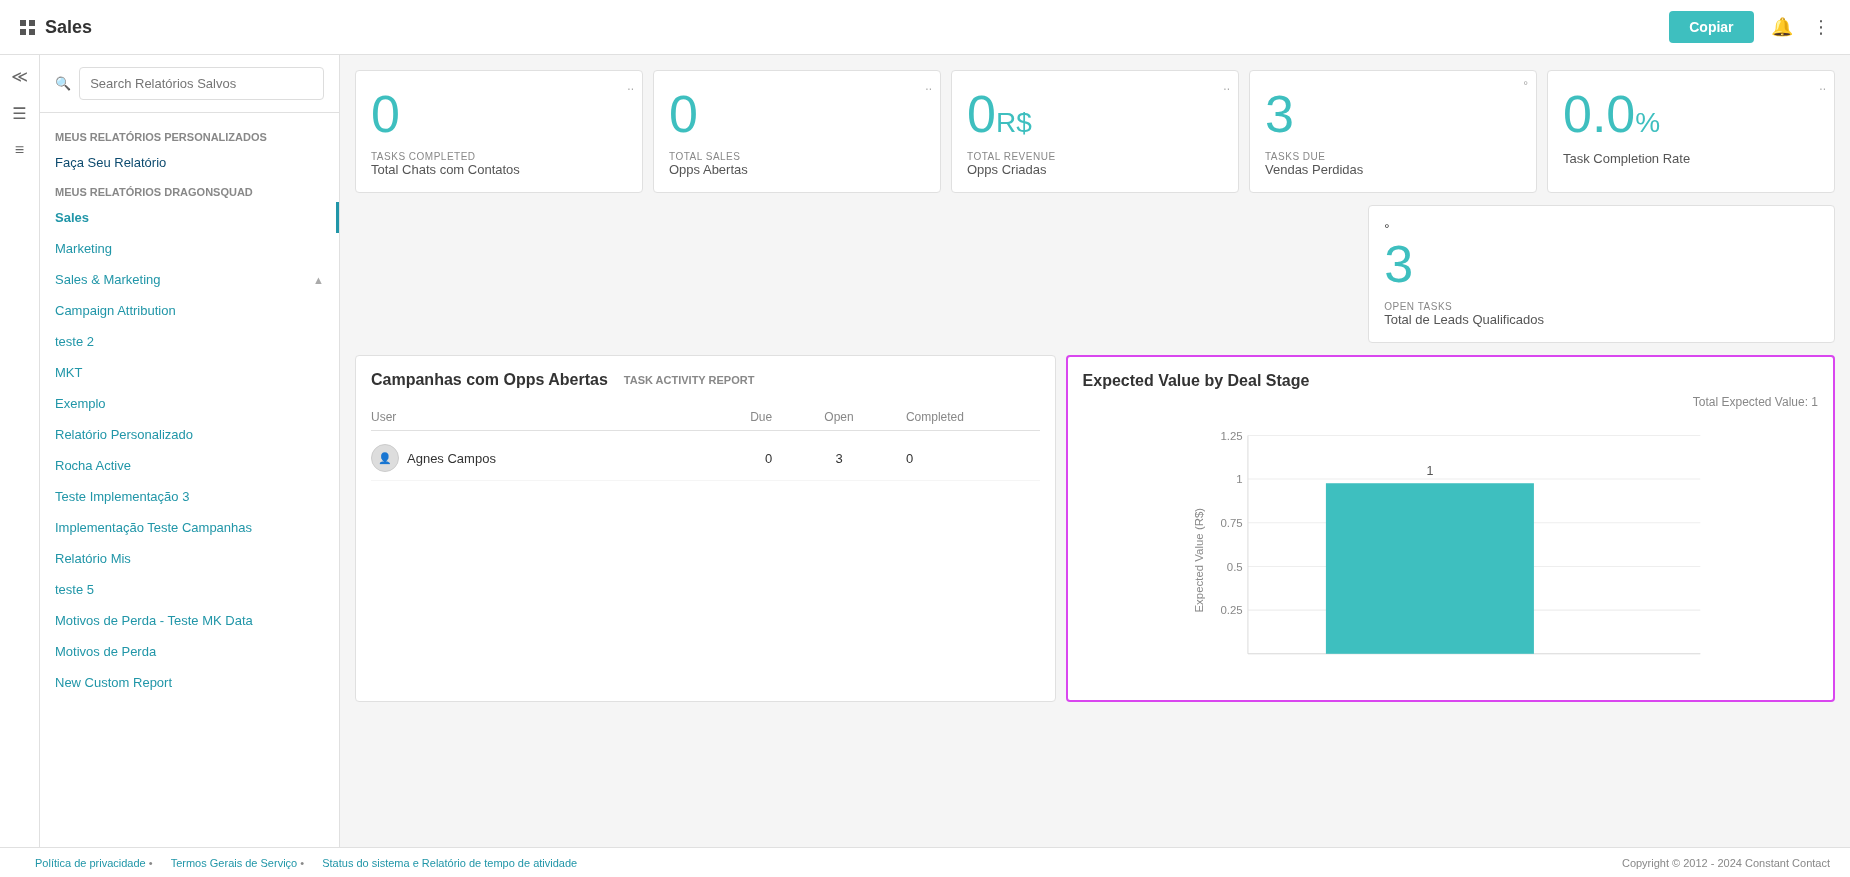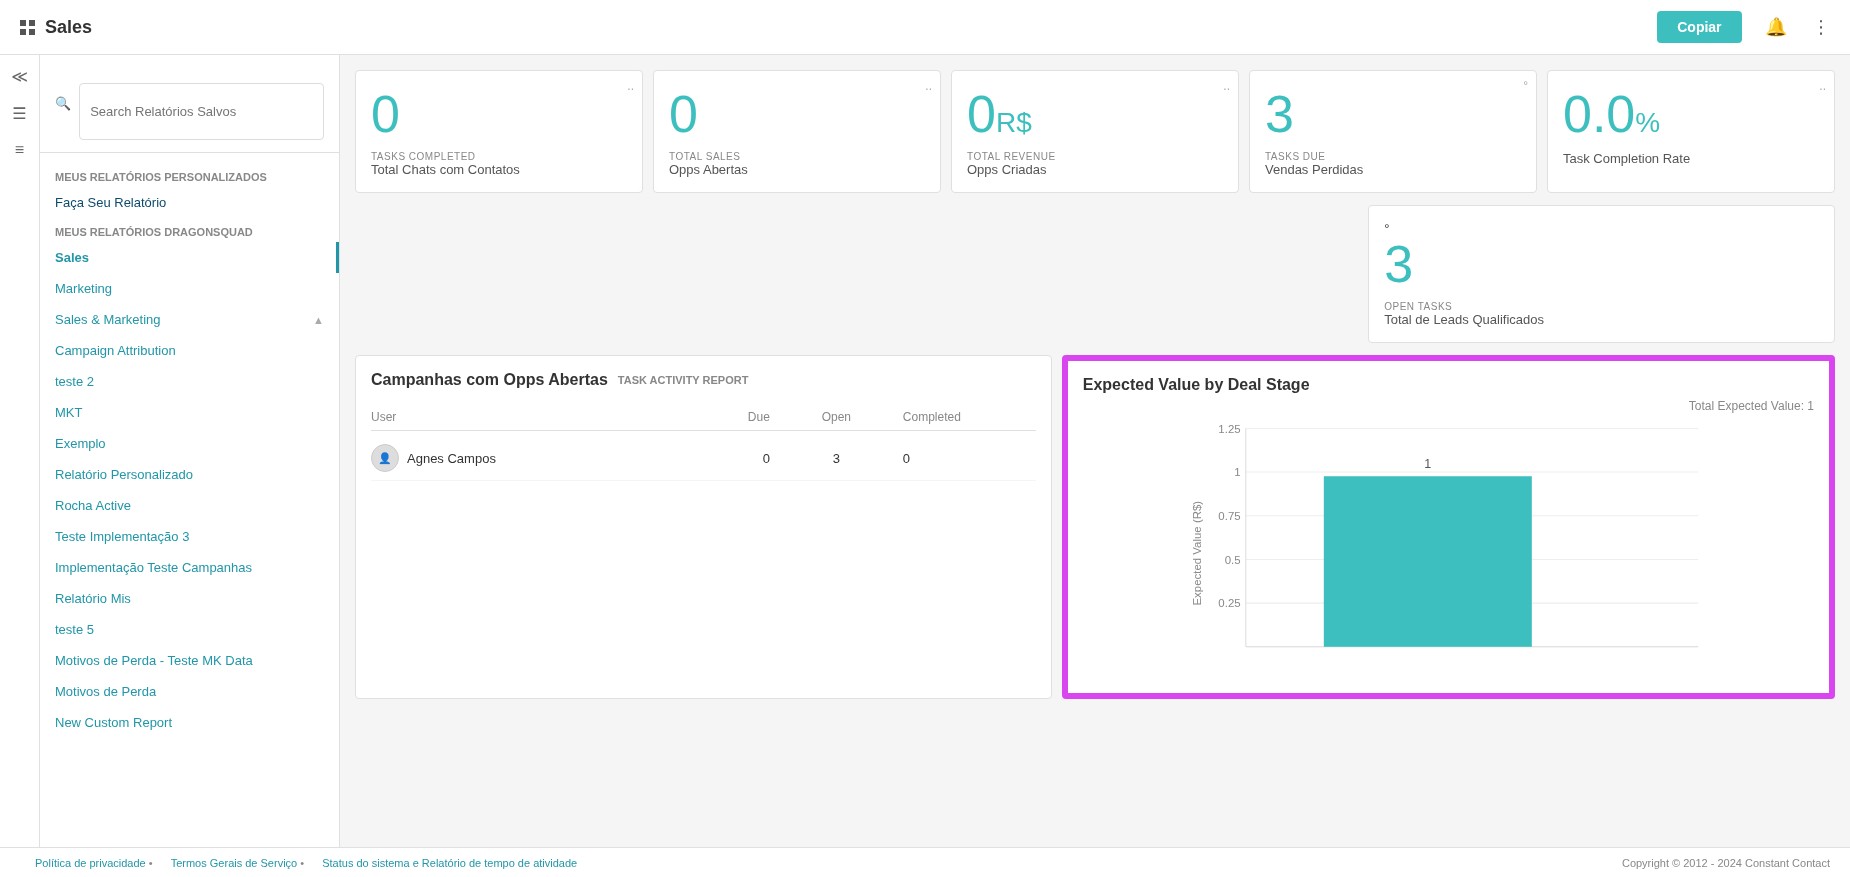--- a/index.html
+++ b/index.html
@@ -12,21 +12,21 @@
       border-bottom: 1px solid #e0e0e0;
       display: flex;
       align-items: center;
       justify-content: space-between;
       padding: 0 20px;
     }
     .top-bar-left { display: flex; align-items: center; gap: 10px; }
     .top-bar-logo { display: grid; grid-template-columns: 1fr 1fr; gap: 3px; }
     .top-bar-logo span { width: 6px; height: 6px; background: #555; display: block; }
     .top-bar-title { font-size: 18px; font-weight: 600; color: #333; }
-    .top-bar-right { display: flex; align-items: center; gap: 24px; margin-left: 9px; }
+    .top-bar-right { display: flex; align-items: center; gap: 18px; margin-left: 9px; }
     .btn-copiar {
       background: #3ebfbf;
       color: #fff;
       border: none;
       padding: 8px 20px;
       border-radius: 4px;
       cursor: pointer;
       font-size: 14px;
       font-weight: 600;
     }
@@ -53,24 +53,23 @@
       padding: 12px 15px;
       display: flex;
       align-items: center;
       gap: 8px;
       border-bottom: 1px solid #e0e0e0;
     }
     .sidebar-search {
       flex: 1;
       border: 1px solid #ddd;
       border-radius: 4px;
-      padding: 20px 10px;
+      padding: 8px 10px;
       font-size: 13px;
       outline: none;
-      margin-top: 16px;
     }
     .sidebar-content { overflow-y: auto; flex: 1; padding: 10px 0; }
 
     .sidebar-section-label {
       font-size: 11px;
       color: #888;
       text-transform: uppercase;
       padding: 8px 15px 4px 15px;
       font-weight: 600;
     }
@@ -154,21 +153,21 @@
     .table-card {
       background: #fff;
       border: 1px solid #e0e0e0;
       border-radius: 4px;
       padding: 15px;
       flex: 1;
     }
     .table-card-header {
       display: flex;
       align-items: center;
-      gap: 10px;
+      gap: 16px;
       margin-bottom: 15px;
     }
     .table-card-title {
       font-size: 16px;
       font-weight: 600;
       color: #333;
     }
     .table-card-badge {
       font-size: 11px;
       color: #888;
@@ -200,36 +199,36 @@
       border-radius: 50%;
       background: #ddd;
       border: 1px solid #ccc;
       display: flex; align-items: center; justify-content: center;
       font-size: 11px; color: #666;
     }
 
     
     .chart-card {
       background: #fff;
-      border: 6px solid #d946ef;
+      border: 2px solid #d946ef;
       border-radius: 4px;
       padding: 15px;
       flex: 1.1;
     }
     .chart-title {
       font-size: 16px;
       font-weight: 600;
       color: #333;
       margin-bottom: 5px;
     }
     .chart-subtitle {
       font-size: 12px;
       color: #888;
       text-align: right;
-      margin-bottom: 5px;
+      margin-bottom: 16px;
     }
 
     
     .right-card {
       background: #fff;
       border: 1px solid #e0e0e0;
       border-radius: 4px;
       padding: 15px;
       position: relative;
     }

